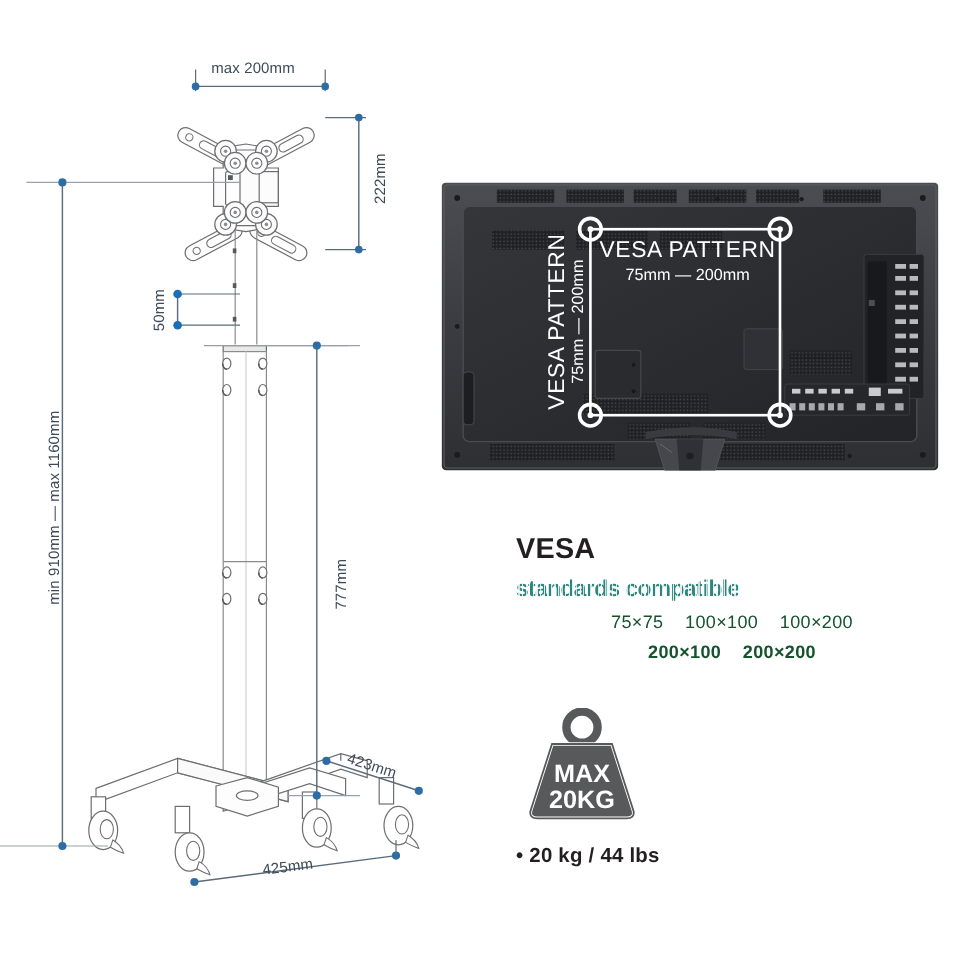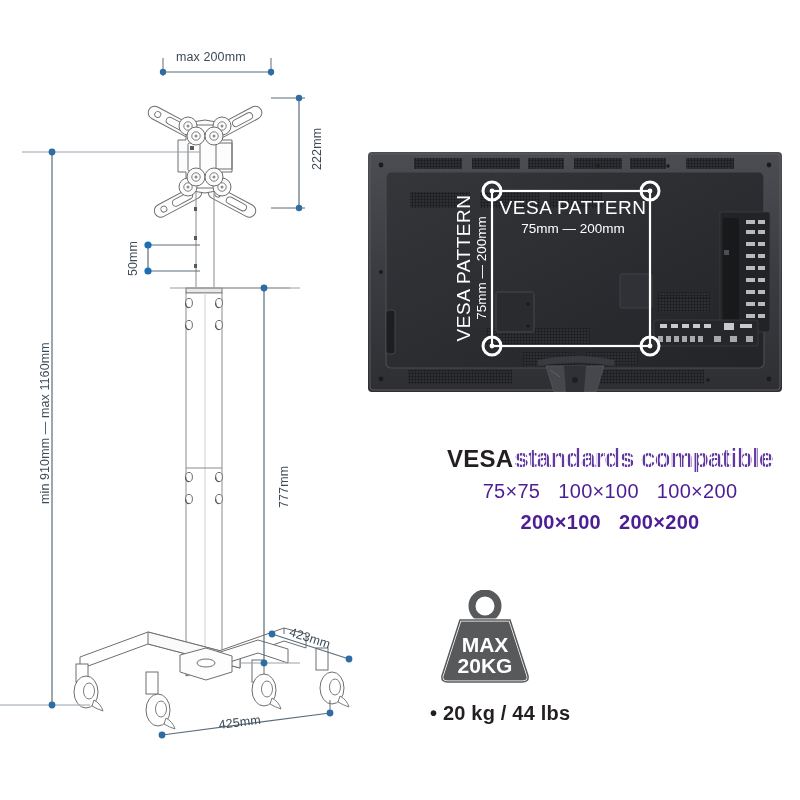--- a/index.html
+++ b/index.html
@@ -22,41 +22,41 @@
     white-space:nowrap;
     font-family:"Liberation Sans", sans-serif;
   }
   .rot90{transform:rotate(-90deg);transform-origin:left top;}
 
   
   .vesa-block{position:absolute;left:430px;top:445px;width:360px;text-align:center;}
   .vesa-head{
     font-size:24px;font-weight:bold;color:#231f20;
     letter-spacing:.2px;line-height:1.05;
-    display:flex;justify-content:center;align-items:baseline;gap:1px;
+    display:flex;justify-content:center;align-items:baseline;gap:12px;flex-direction:column;
   }
   .vesa-head .garb{
-    font-weight:600;font-size:26px;color:#4c1d95;
+    font-weight:600;font-size:19px;color:#0f766e;
     letter-spacing:-.5px;
     filter:blur(.35px);
     opacity:.88;
     -webkit-mask-image:repeating-linear-gradient(90deg,#000 0 2px,rgba(0,0,0,.25) 2px 3px,#000 3px 5px,rgba(0,0,0,.15) 5px 6px);
     mask-image:repeating-linear-gradient(90deg,#000 0 2px,rgba(0,0,0,.25) 2px 3px,#000 3px 5px,rgba(0,0,0,.15) 5px 6px);
   }
   .vesa-row{
-    font-size:20px;color:#4c1d95;margin-top:8px;
+    font-size:15px;color:#14532d;margin-top:8px;
     letter-spacing:.3px;white-space:nowrap;
   }
   .vesa-row span{margin:0 9px;}
   .vesa-row.r2{margin-top:8px;font-weight:bold;}
 
   
   .weight-wrap{position:absolute;left:430px;top:590px;width:360px;text-align:left;}
   .weight-cap{
-    font-size:20px;font-weight:bold;color:#231f20;margin-top:10px;
+    font-size:17px;font-weight:bold;color:#231f20;margin-top:10px;
     letter-spacing:.2px;
   }
 
   
   .tv{position:absolute;left:368px;top:152px;width:414px;height:240px;}
 </style>
 </head>
 <body>
 
 <div class="stage">

